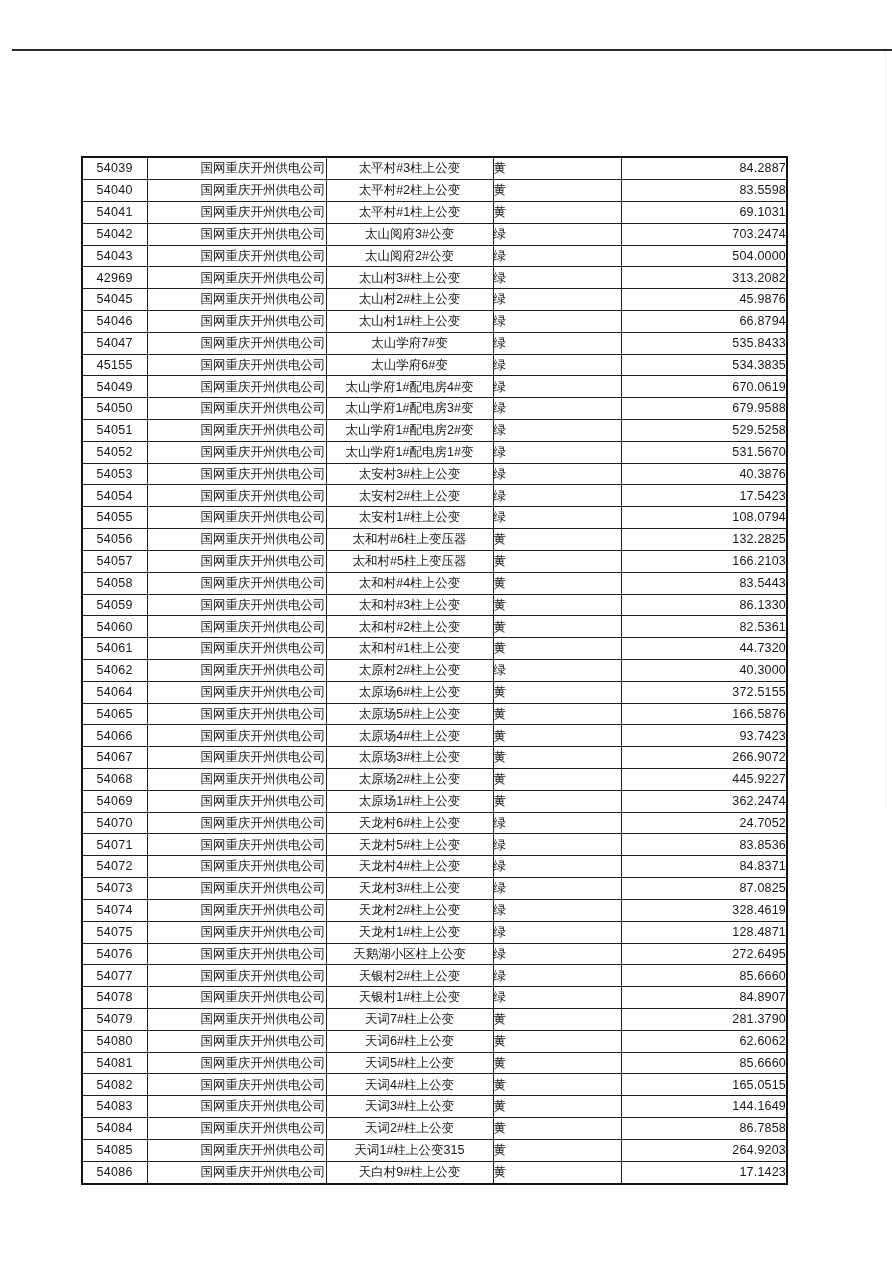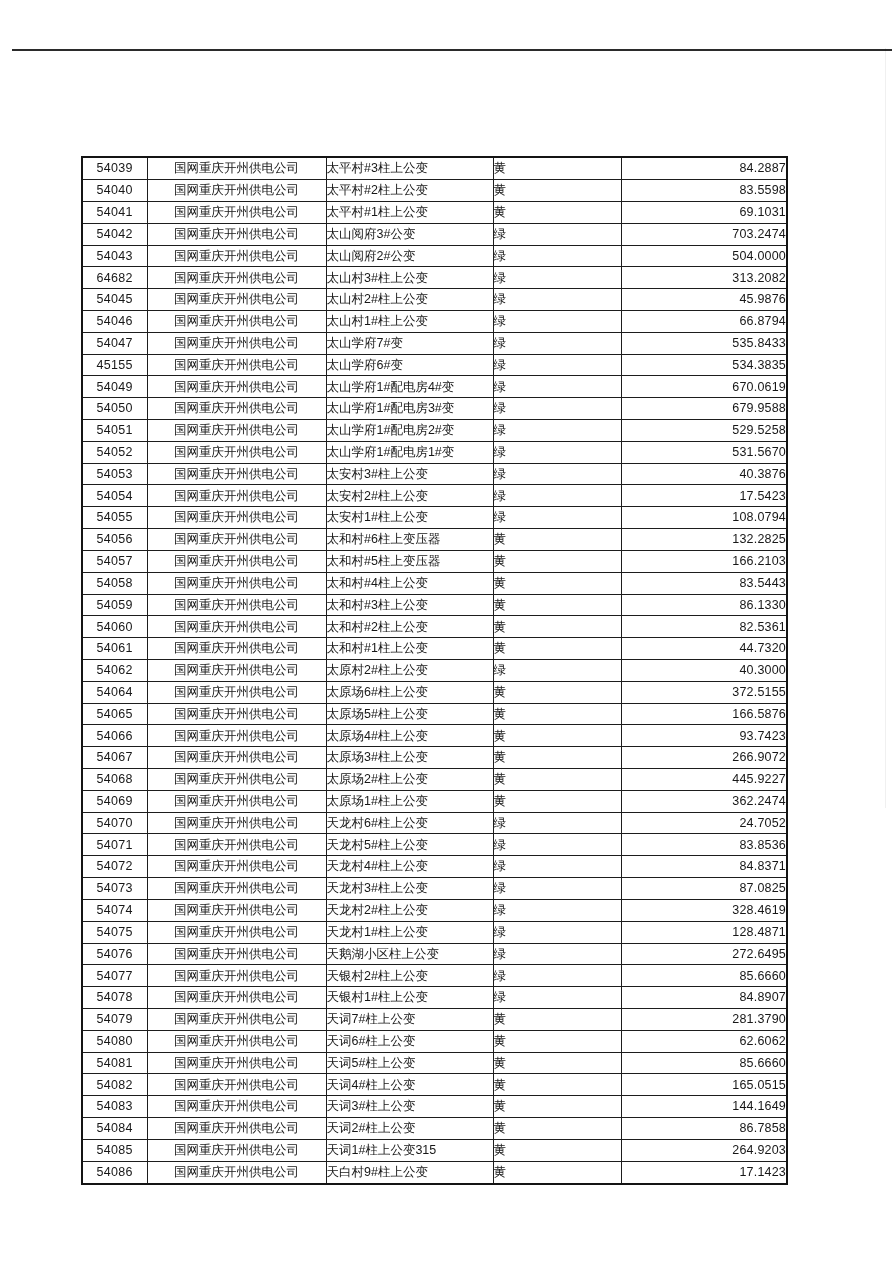--- a/index.html
+++ b/index.html
@@ -47,22 +47,22 @@
     border: 1px solid #1d1d1d;
     font-size: 12.5px;
     color: #171717;
     vertical-align: middle;
     white-space: nowrap;
     overflow: hidden;
     padding: 0;
     line-height: 1;
   }
   td.col-id     { text-align: center; font-size: 13px; letter-spacing: 0.3px; }
-  td.col-company{ text-align: center; padding-left: 5px; }
-  td.col-device { text-align: left; padding-left: 5px; }
+  td.col-company{ text-align: right; padding-left: 5px; }
+  td.col-device { text-align: center; padding-left: 5px; }
   td.col-status { text-align: left; padding-left: 5px; }
   td.col-value  { text-align: right; font-size: 13px; letter-spacing: 0.2px; }
 </style>
 </head>
 <body>
 
 <div class="page">
   <div class="top-edge"></div>
   <div class="right-edge"></div>
 
@@ -104,21 +104,21 @@
           <td class="col-value">703.2474</td>
         </tr>
         <tr>
           <td class="col-id">54043</td>
           <td class="col-company">国网重庆开州供电公司</td>
           <td class="col-device">太山阅府2#公变</td>
           <td class="col-status">绿</td>
           <td class="col-value">504.0000</td>
         </tr>
         <tr>
-          <td class="col-id">64682</td>
+          <td class="col-id">42969</td>
           <td class="col-company">国网重庆开州供电公司</td>
           <td class="col-device">太山村3#柱上公变</td>
           <td class="col-status">绿</td>
           <td class="col-value">313.2082</td>
         </tr>
         <tr>
           <td class="col-id">54045</td>
           <td class="col-company">国网重庆开州供电公司</td>
           <td class="col-device">太山村2#柱上公变</td>
           <td class="col-status">绿</td>

